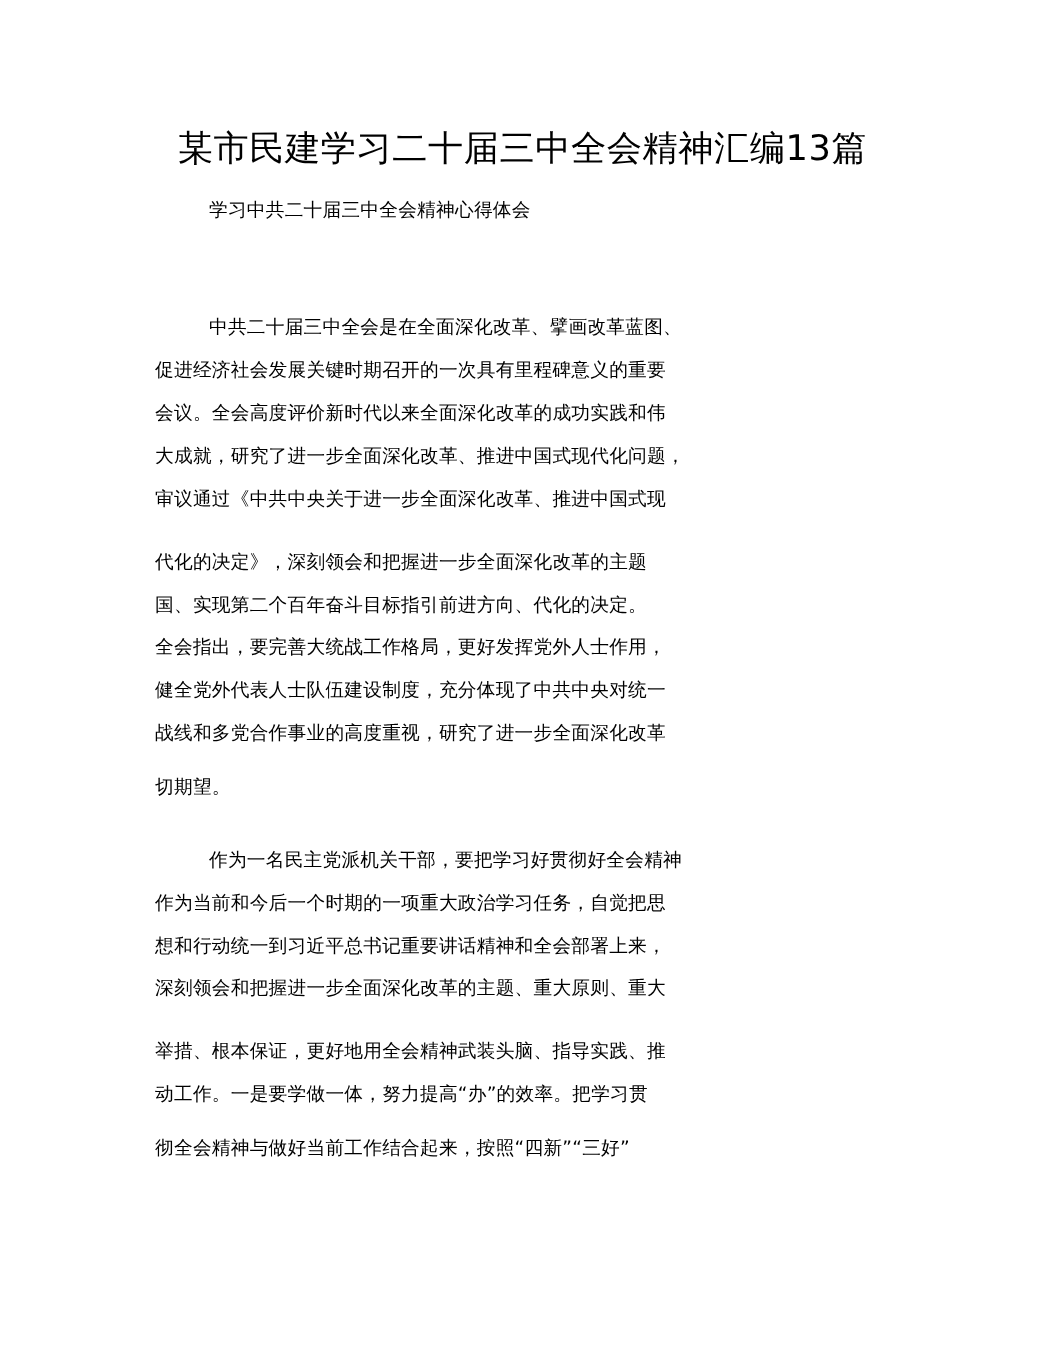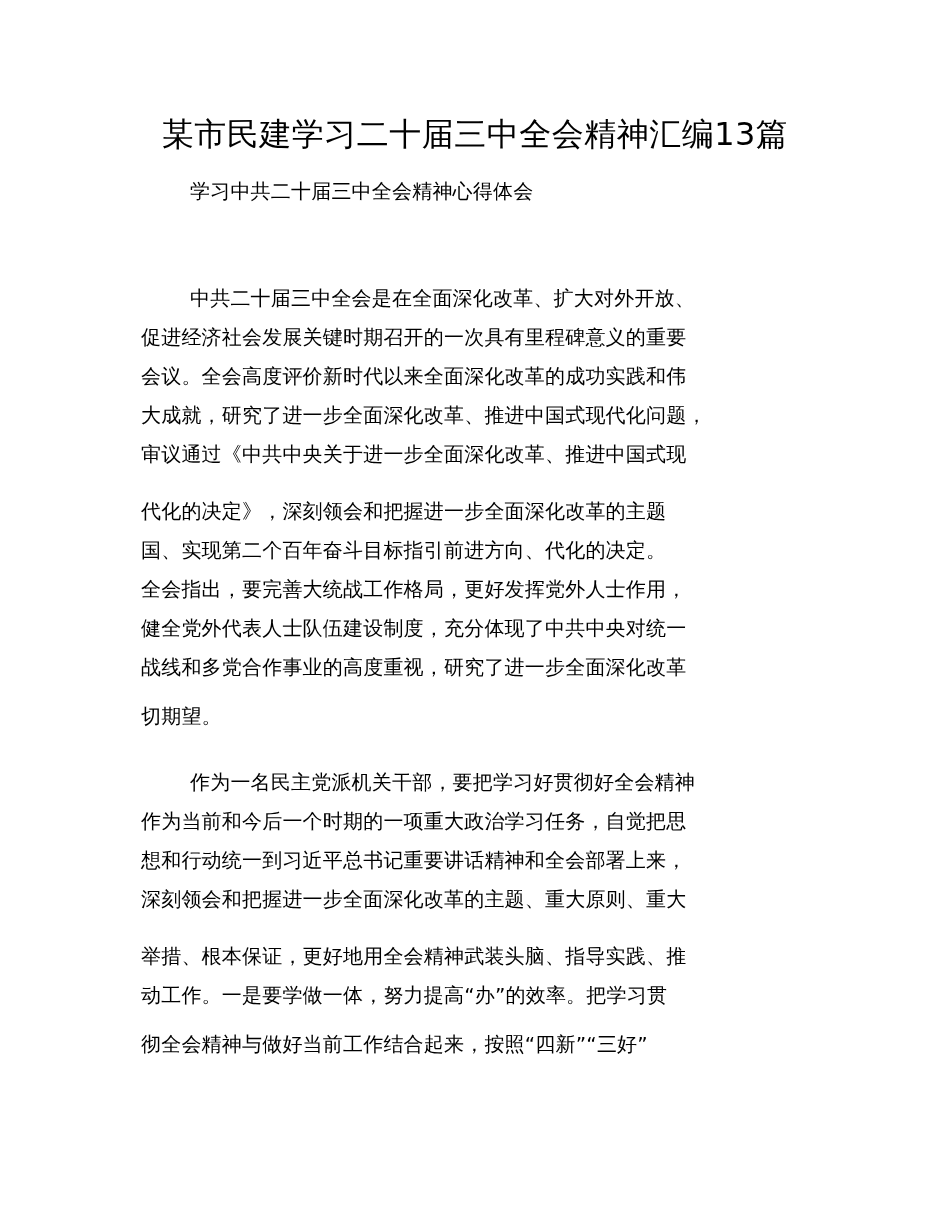--- a/index.html
+++ b/index.html
@@ -1,34 +1,34 @@
 <!DOCTYPE html>
 <html><head>
 <meta charset="utf-8">
 <style>
   html, body { margin: 0; padding: 0; background: #ffffff; }
   body { width: 950px; height: 1230px; position: relative; overflow: hidden;
          font-family: "DejaVu Sans", "Liberation Sans", sans-serif; color: #000; }
   .page { position: absolute; left: 0; top: 0; width: 860px; height: 1230px; }
   .title { position: absolute; left: 0; width: 950px; top: 112px; text-align: center;
            font-size: 32px; line-height: 44px; letter-spacing: 0.5px; }
-  .line { position: absolute; left: 141px; font-size: 20px; line-height: 30px;
+  .line { position: absolute; left: 141px; font-size: 17px; line-height: 30px;
           white-space: nowrap; letter-spacing: 0.2px; }
   .indent { left: 190px; }
 </style>
 </head>
 <body>
 
 <div class="page">
   <div class="title">某市民建学习二十届三中全会精神汇编13篇</div>
 
   <div class="line indent" style="top:176px">学习中共二十届三中全会精神心得体会</div>
 
   <div>
-    <div class="line indent" style="top:283px">中共二十届三中全会是在全面深化改革、扩大对外开放、</div>
+    <div class="line indent" style="top:283px">中共二十届三中全会是在全面深化改革、擘画改革蓝图、</div>
     <div class="line" style="top:322px">促进经济社会发展关键时期召开的一次具有里程碑意义的重要</div>
     <div class="line" style="top:361px">会议。全会高度评价新时代以来全面深化改革的成功实践和伟</div>
     <div class="line" style="top:400px">大成就，研究了进一步全面深化改革、推进中国式现代化问题，</div>
     <div class="line" style="top:439px">审议通过《中共中央关于进一步全面深化改革、推进中国式现</div>
     <div class="line" style="top:496px">代化的决定》，深刻领会和把握进一步全面深化改革的主题</div>
     <div class="line" style="top:535px">国、实现第二个百年奋斗目标指引前进方向、代化的决定。</div>
     <div class="line" style="top:574px">全会指出，要完善大统战工作格局，更好发挥党外人士作用，</div>
     <div class="line" style="top:613px">健全党外代表人士队伍建设制度，充分体现了中共中央对统一</div>
     <div class="line" style="top:652px">战线和多党合作事业的高度重视，研究了进一步全面深化改革</div>
     <div class="line" style="top:701px">切期望。</div>

